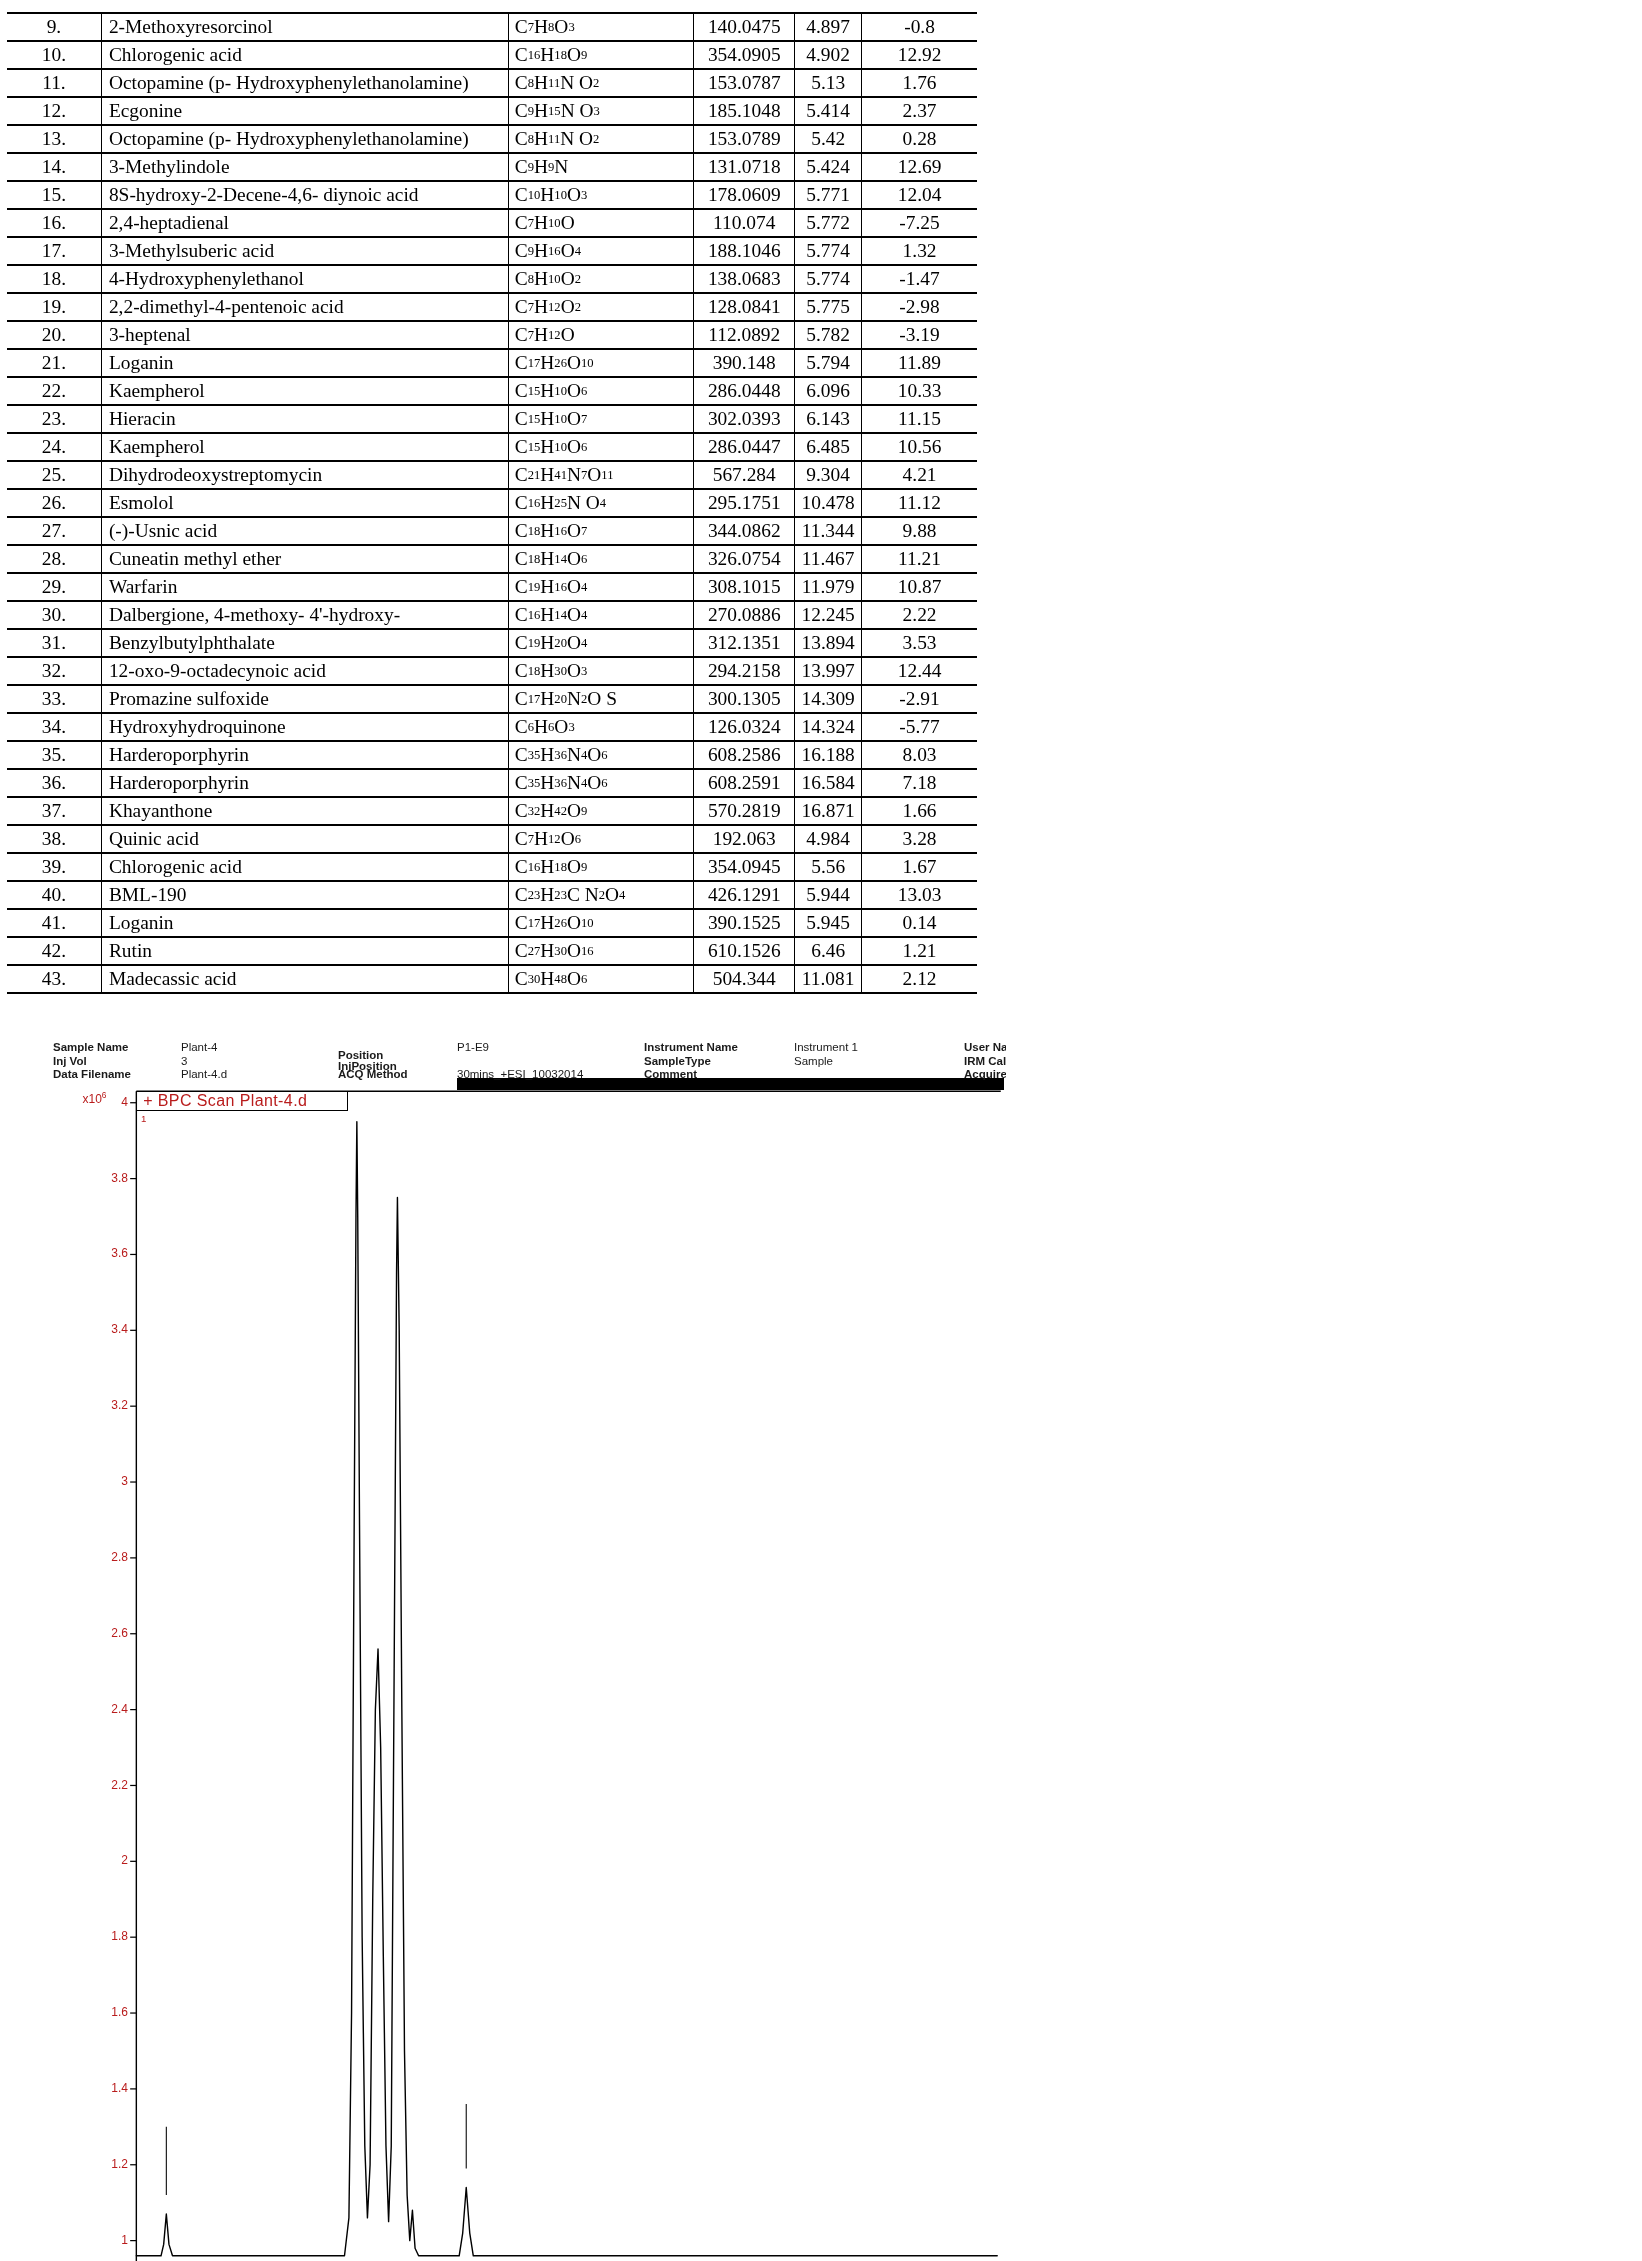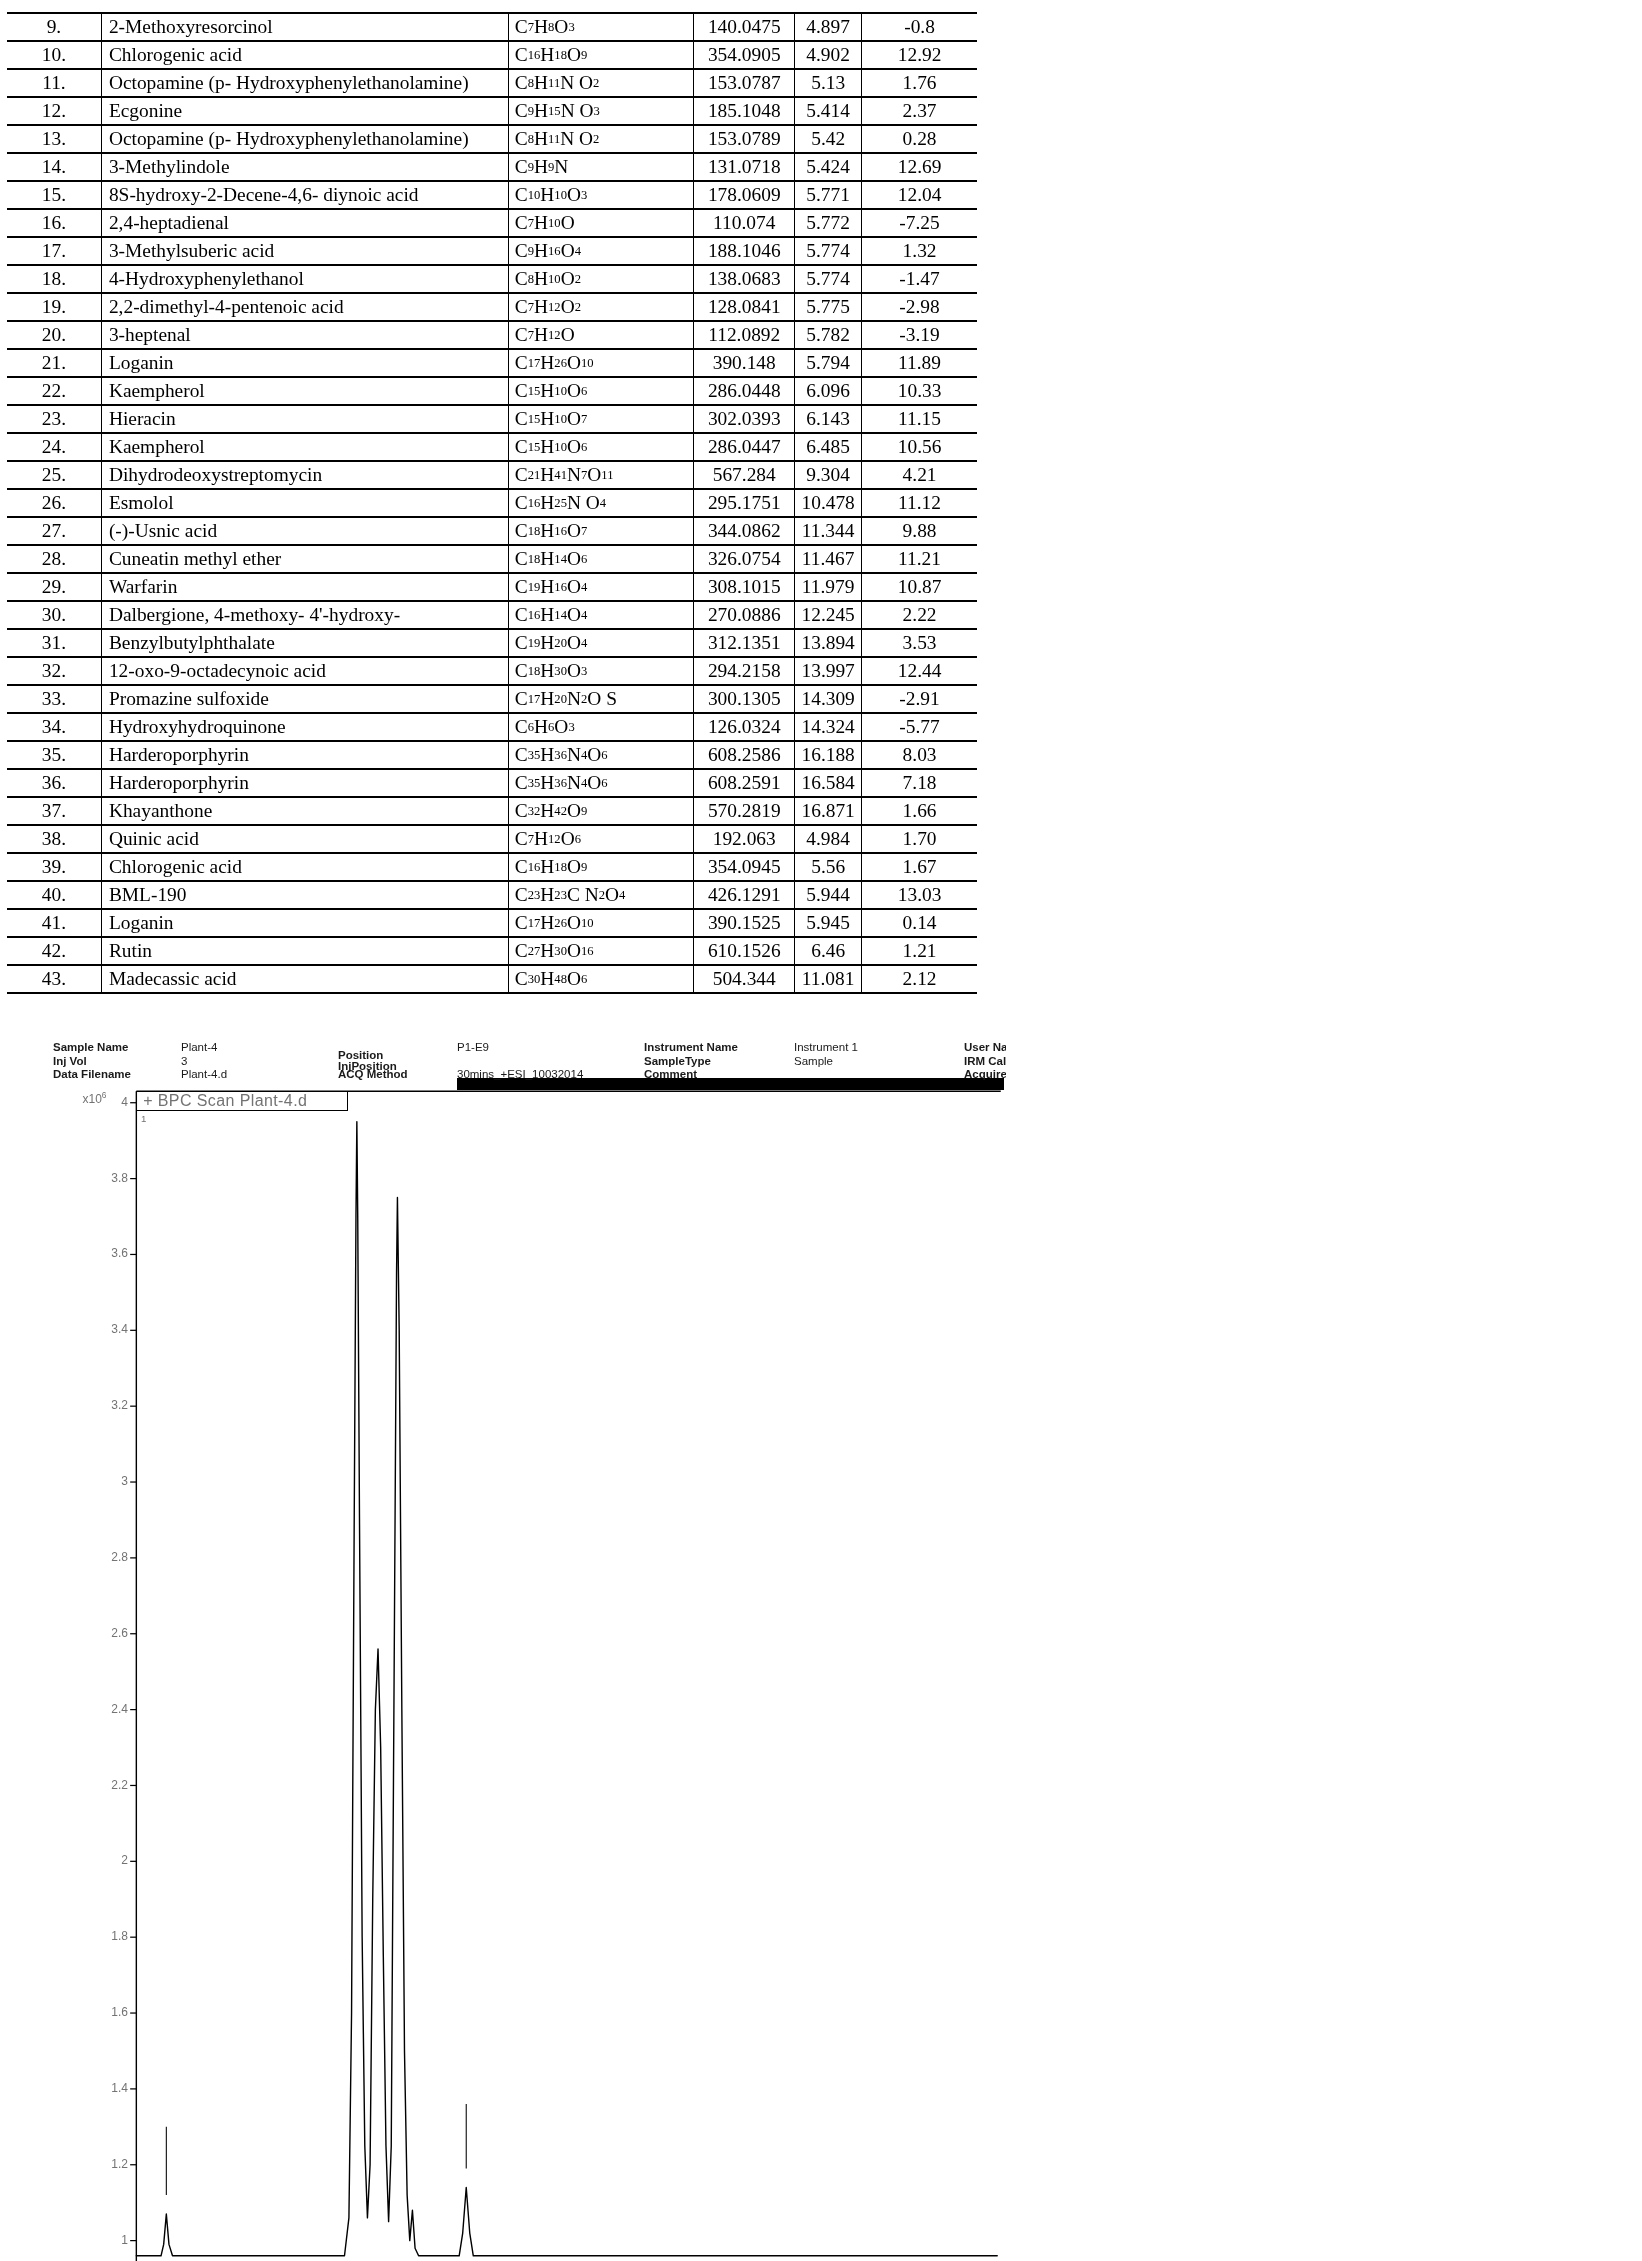--- a/index.html
+++ b/index.html
@@ -21,21 +21,21 @@
   sub{font-size:0.65em;line-height:0;}
   sup{font-size:0.7em;line-height:0;}
   
   .iheader{position:absolute;left:53px;top:1041px;width:953px;height:51px;
            font-family:"Liberation Sans", sans-serif;font-size:11.5px;color:#1a1a1a;overflow:hidden;}
   .ih-cell{position:absolute;white-space:nowrap;line-height:12.4px;}
   .ih-label{font-weight:bold;}
   .hbar{position:absolute;left:404px;top:37px;width:547px;height:11.5px;background:#000;}
   
   .chart{position:absolute;left:79px;top:1085px;width:935px;height:1176px;
-         font-family:"Liberation Sans", sans-serif;color:#737373;}
+         font-family:"Liberation Sans", sans-serif;color:#b91c1c;}
   .chart svg{position:absolute;left:0;top:0;}
   .ticklabel{position:absolute;left:0;width:49px;text-align:right;font-size:12px;}
   .explabel{position:absolute;left:3.5px;top:7px;font-size:12px;white-space:nowrap;}
   .tbox{position:absolute;left:57px;top:6.2px;width:212px;height:20px;border:1.3px solid #000;
         box-sizing:border-box;display:flex;align-items:center;padding-left:6.2px;
         font-size:16px;letter-spacing:0.4px;white-space:nowrap;background:#fff;}
   .tracelabel{position:absolute;left:62px;top:28px;font-size:9.7px;}
 </style>
 </head>
 <body>
@@ -272,21 +272,21 @@
       <div class="c-mass">570.2819</div>
       <div class="c-rt">16.871</div>
       <div class="c-delta">1.66</div>
     </div>
     <div class="crow">
       <div class="c-no">38.</div>
       <div class="c-name">Quinic acid</div>
       <div class="c-formula">C<sub>7</sub> H<sub>12</sub> O<sub>6</sub></div>
       <div class="c-mass">192.063</div>
       <div class="c-rt">4.984</div>
-      <div class="c-delta">1.70</div>
+      <div class="c-delta">3.28</div>
     </div>
     <div class="crow">
       <div class="c-no">39.</div>
       <div class="c-name">Chlorogenic acid</div>
       <div class="c-formula">C<sub>16</sub> H<sub>18</sub> O<sub>9</sub></div>
       <div class="c-mass">354.0945</div>
       <div class="c-rt">5.56</div>
       <div class="c-delta">1.67</div>
     </div>
     <div class="crow">

